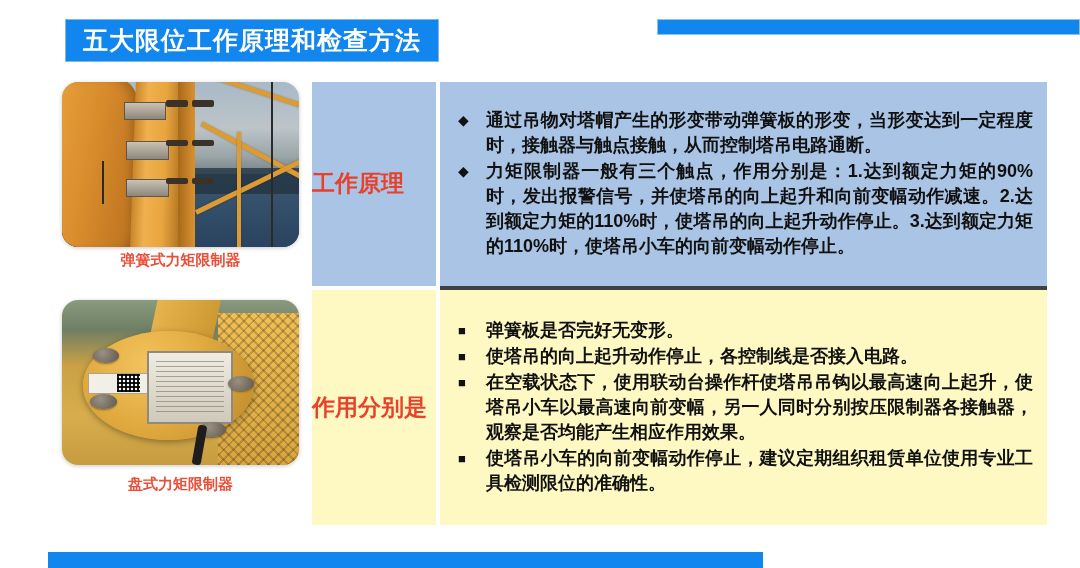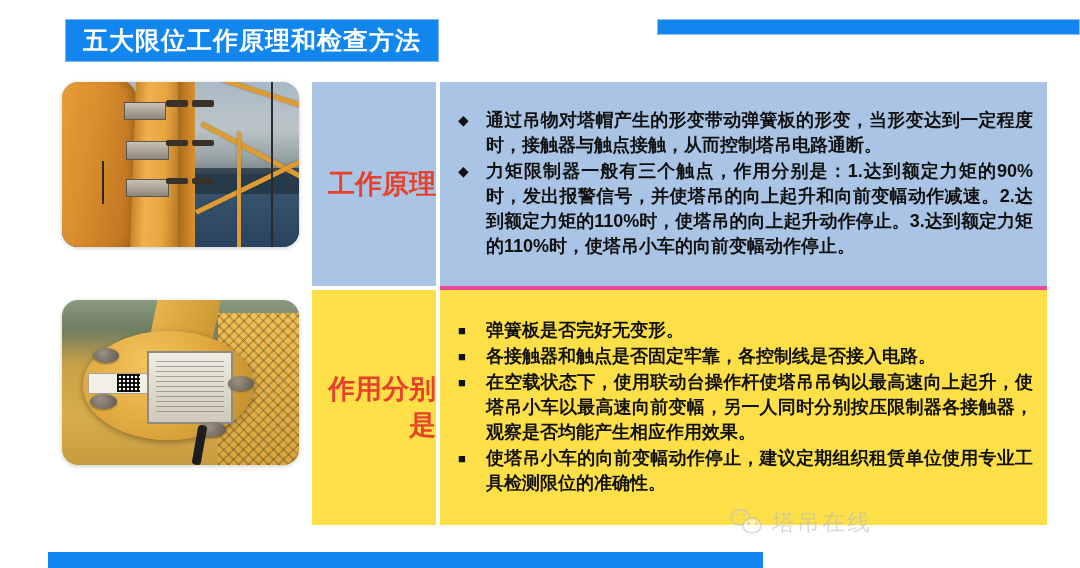--- a/index.html
+++ b/index.html
@@ -173,32 +173,32 @@
     left: 312px; top: 82px;
     width: 735px; height: 443px;
     border-collapse: separate;
     border-spacing: 0;
     table-layout: fixed;
   }
   #content-table td { vertical-align: middle; }
 
   .cat-cell {
     width: 128px;
-    text-align: right;
+    text-align: left;
     color: #E8402A;
-    font-size: 27px;
+    font-size: 23px;
     font-weight: bold;
     border-right: 4px solid #ffffff;
   }
   .row-principle .cat-cell,
   .row-principle .body-cell { background: #A9C4E4; }
   .row-inspect .cat-cell,
-  .row-inspect .body-cell { background: #fde047; }
+  .row-inspect .body-cell { background: #fef9c3; }
   .row-principle .cat-cell { border-bottom: 4px solid #ffffff; }
-  .row-principle .body-cell { border-bottom: 4px solid #ec4899; }
+  .row-principle .body-cell { border-bottom: 4px solid #404040; }
 
   .body-cell { padding: 10px 14px 10px 12px; }
 
   ul.bullets { list-style: none; }
   ul.bullets li {
     position: relative;
     padding-left: 34px;
     margin-bottom: 1px;
     font-size: 18px;
     line-height: 25px;
@@ -266,68 +266,59 @@
     <div class="ph1-box" style="left:27%;top:36%;"></div>
     <div class="ph1-box" style="left:27%;top:59%;"></div>
     <div class="ph1-bolt" style="left:44%;top:11%;"></div>
     <div class="ph1-bolt" style="left:44%;top:35%;"></div>
     <div class="ph1-bolt" style="left:44%;top:58%;"></div>
     <div class="ph1-bolt" style="left:55%;top:11%;"></div>
     <div class="ph1-bolt" style="left:55%;top:35%;"></div>
     <div class="ph1-bolt" style="left:55%;top:58%;"></div>
     <div class="ph1-wire" style="left:17%;top:48%;height:26%;"></div>
   </div>
+  <div class="photo-caption" id="caption-1">弹簧式力矩限制器</div>
 
   <div class="photo-frame" id="photo-2">
     <div class="ph2-bg"></div>
     <div class="ph2-grate"></div>
     <div class="ph2-beam"></div>
     <div class="ph2-disc"></div>
     <div class="ph2-label"></div>
     <div class="ph2-qr"></div>
     <div class="ph2-plate">
         <div class="ph2-plate-lines"></div>
       </div>
     <div class="ph2-nut" style="left:13%;top:29%;"></div>
     <div class="ph2-nut" style="left:12%;top:57%;"></div>
     <div class="ph2-nut" style="left:70%;top:46%;"></div>
     <div class="ph2-nut" style="left:58%;top:74%;"></div>
     <div class="ph2-cable"></div>
   </div>
+  <div class="photo-caption" id="caption-2">盘式力矩限制器</div>
 
   <table id="content-table">
     <tbody>
         <tr class="row-principle">
       <td class="cat-cell">工作原理</td>
       <td class="body-cell">
         <ul class="bullets">
           <li>通过吊物对塔帽产生的形变带动弹簧板的形变，当形变达到一定程度时，接触器与触点接触，从而控制塔吊电路通断。</li>
           <li>力矩限制器一般有三个触点，作用分别是：1.达到额定力矩的90%时，发出报警信号，并使塔吊的向上起升和向前变幅动作减速。2.达到额定力矩的110%时，使塔吊的向上起升动作停止。3.达到额定力矩的110%时，使塔吊小车的向前变幅动作停止。</li>
         </ul>
       </td>
     </tr>
     <tr class="row-inspect">
       <td class="cat-cell">作用分别是</td>
       <td class="body-cell">
         <ul class="bullets">
           <li>弹簧板是否完好无变形。</li>
-          <li>各接触器和触点是否固定牢靠，各控制线是否接入电路。</li>
+          <li>使塔吊的向上起升动作停止，各控制线是否接入电路。</li>
           <li>在空载状态下，使用联动台操作杆使塔吊吊钩以最高速向上起升，使塔吊小车以最高速向前变幅，另一人同时分别按压限制器各接触器，观察是否均能产生相应作用效果。</li>
           <li>使塔吊小车的向前变幅动作停止，建议定期组织租赁单位使用专业工具检测限位的准确性。</li>
         </ul>
       </td>
     </tr>
   </tbody>
     </table>
 
-  <div id="watermark">
-    <div id="wm-icon">
-      <div class="wm-b wm-b1"></div>
-      <div class="wm-dot" style="left:5px;top:4px;"></div>
-      <div class="wm-dot" style="left:13px;top:4px;"></div>
-      <div class="wm-b wm-b2"></div>
-      <div class="wm-dot" style="left:17px;top:13px;"></div>
-      <div class="wm-dot" style="left:25px;top:13px;"></div>
-    </div>
-    <span id="wm-text">塔吊在线</span>
-  </div>
 
 </div>
 
 </body></html>

